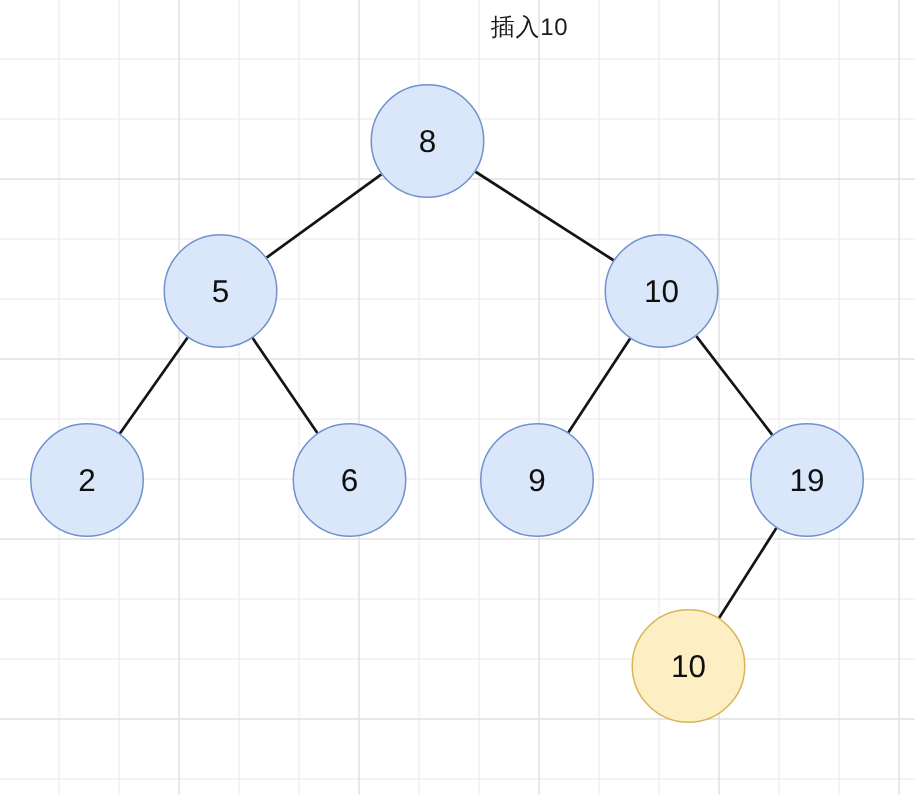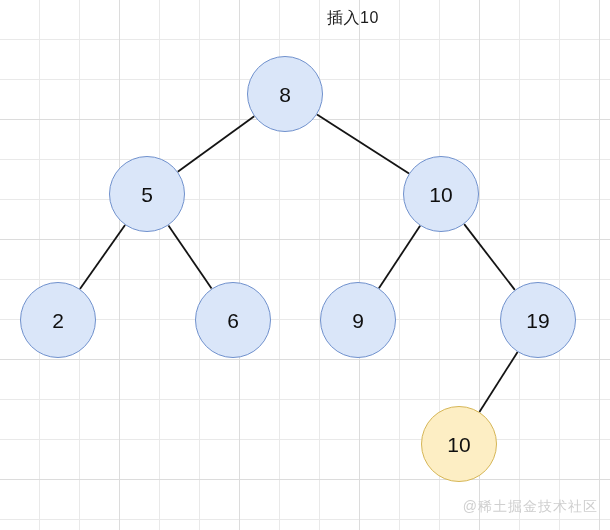--- a/index.html
+++ b/index.html
@@ -119,15 +119,14 @@
         <span>9</span>
       </div>
       <div class="tree-node node-normal" style="left: 500px; top: 282px; width: 76px; height: 76px;">
         <span>19</span>
       </div>
       <div class="tree-node node-highlight" style="left: 421px; top: 406px; width: 76px; height: 76px;">
         <span>10</span>
       </div>
     </div>
 
-  <div class="watermark">@稀土掘金技术社区</div>
 
 </div>
 
 </body></html>

